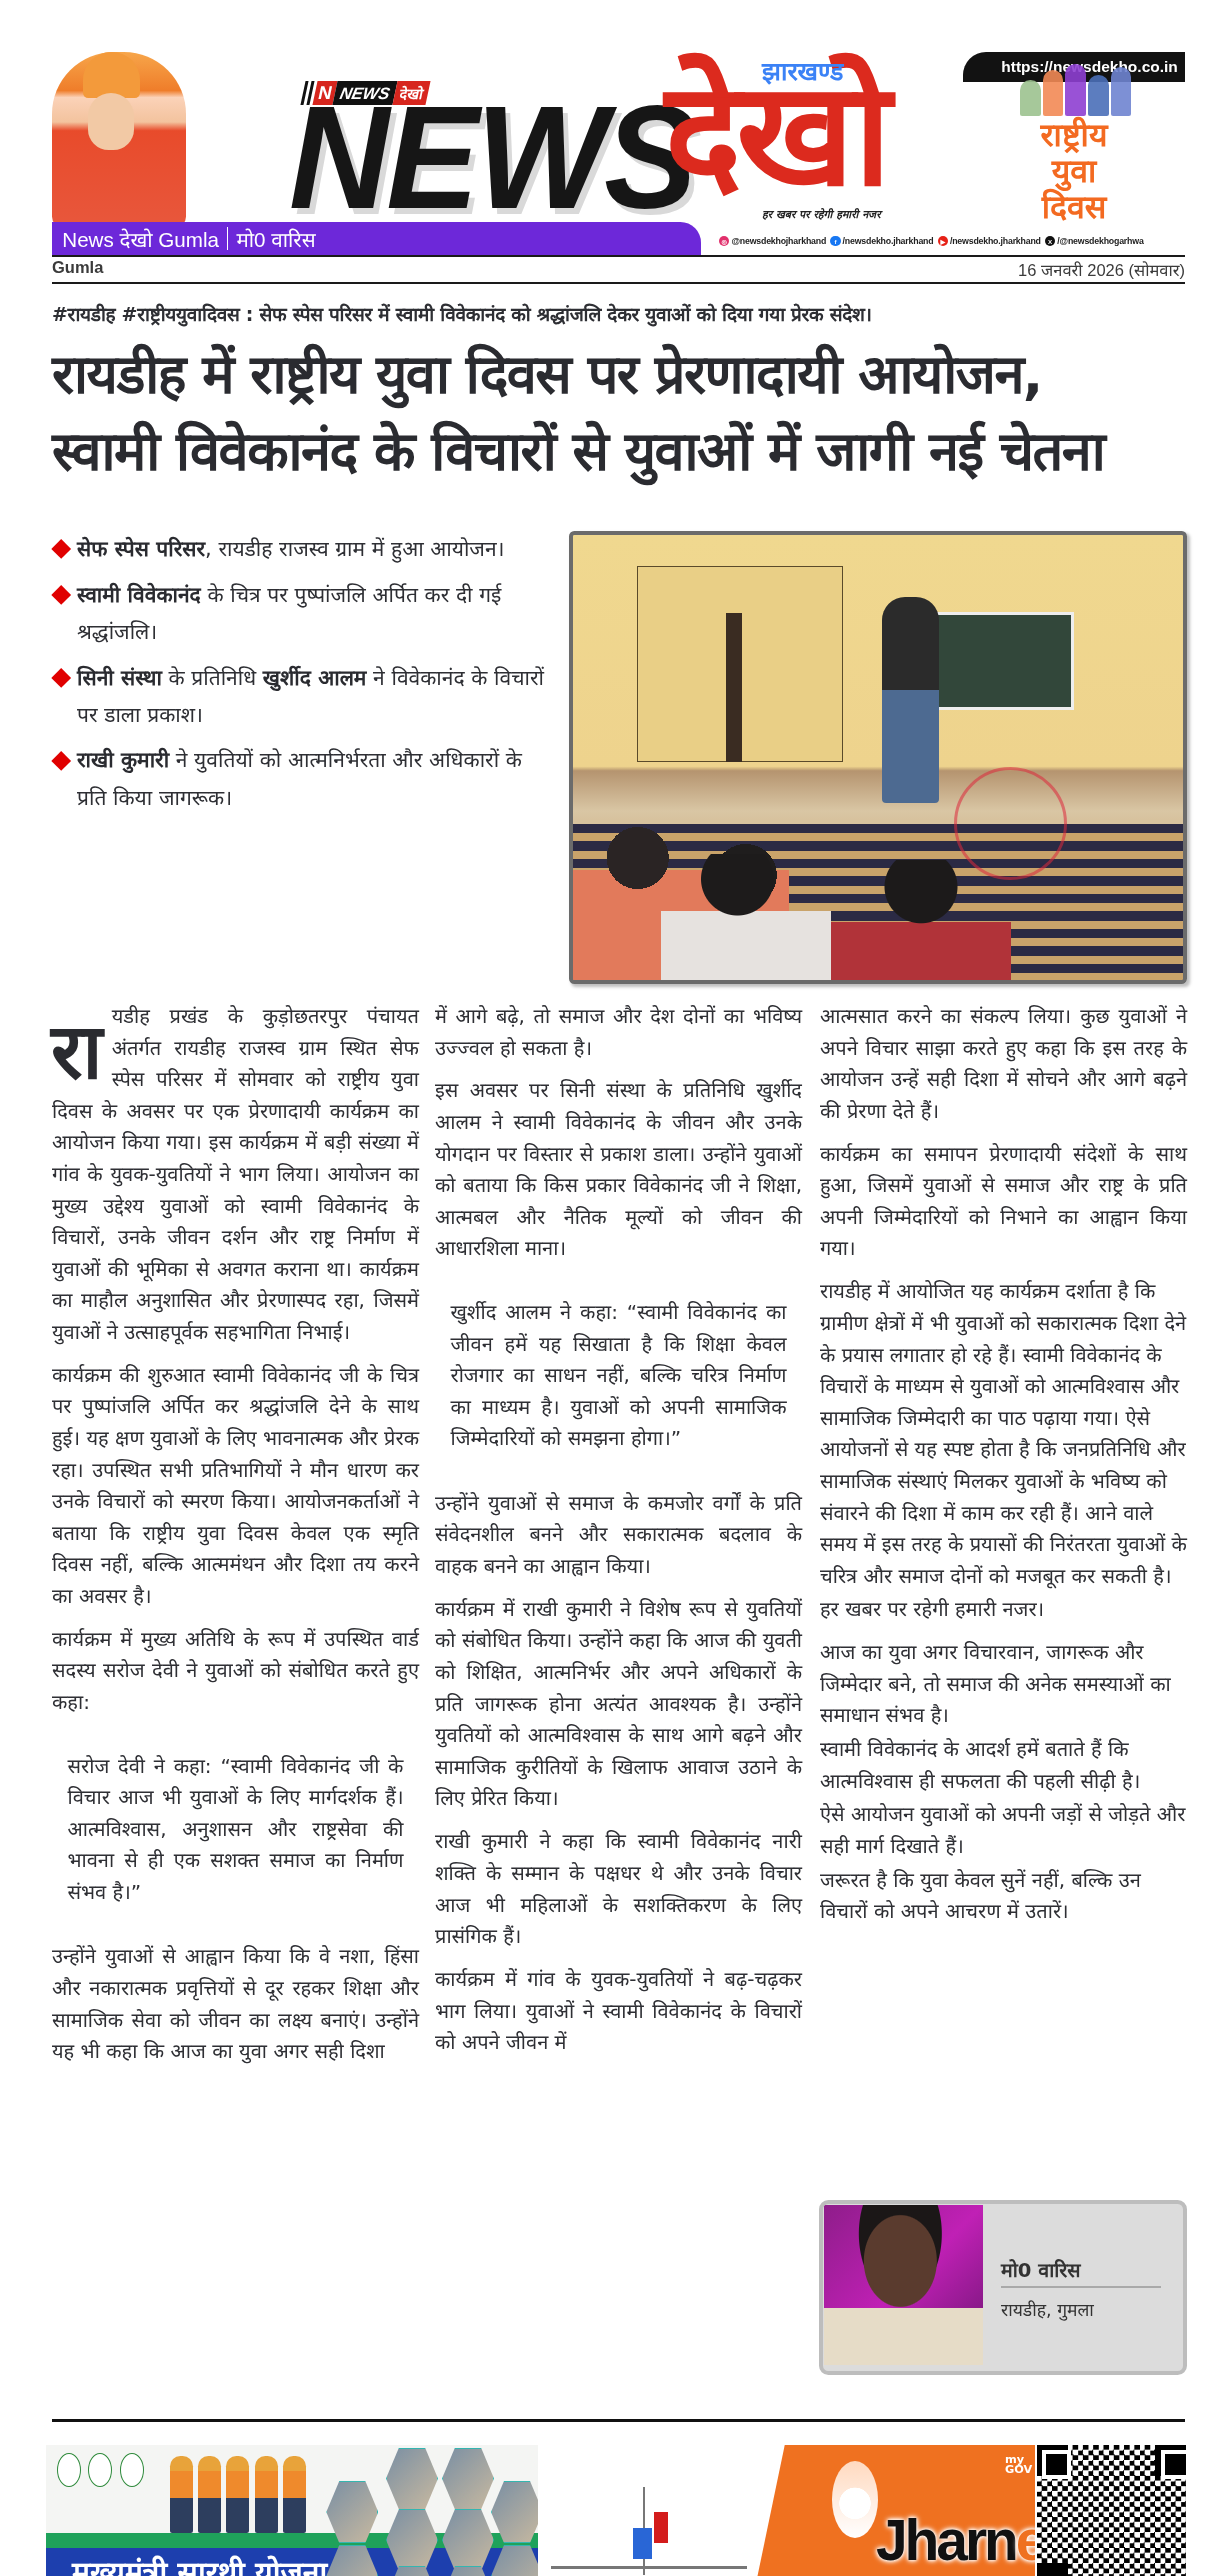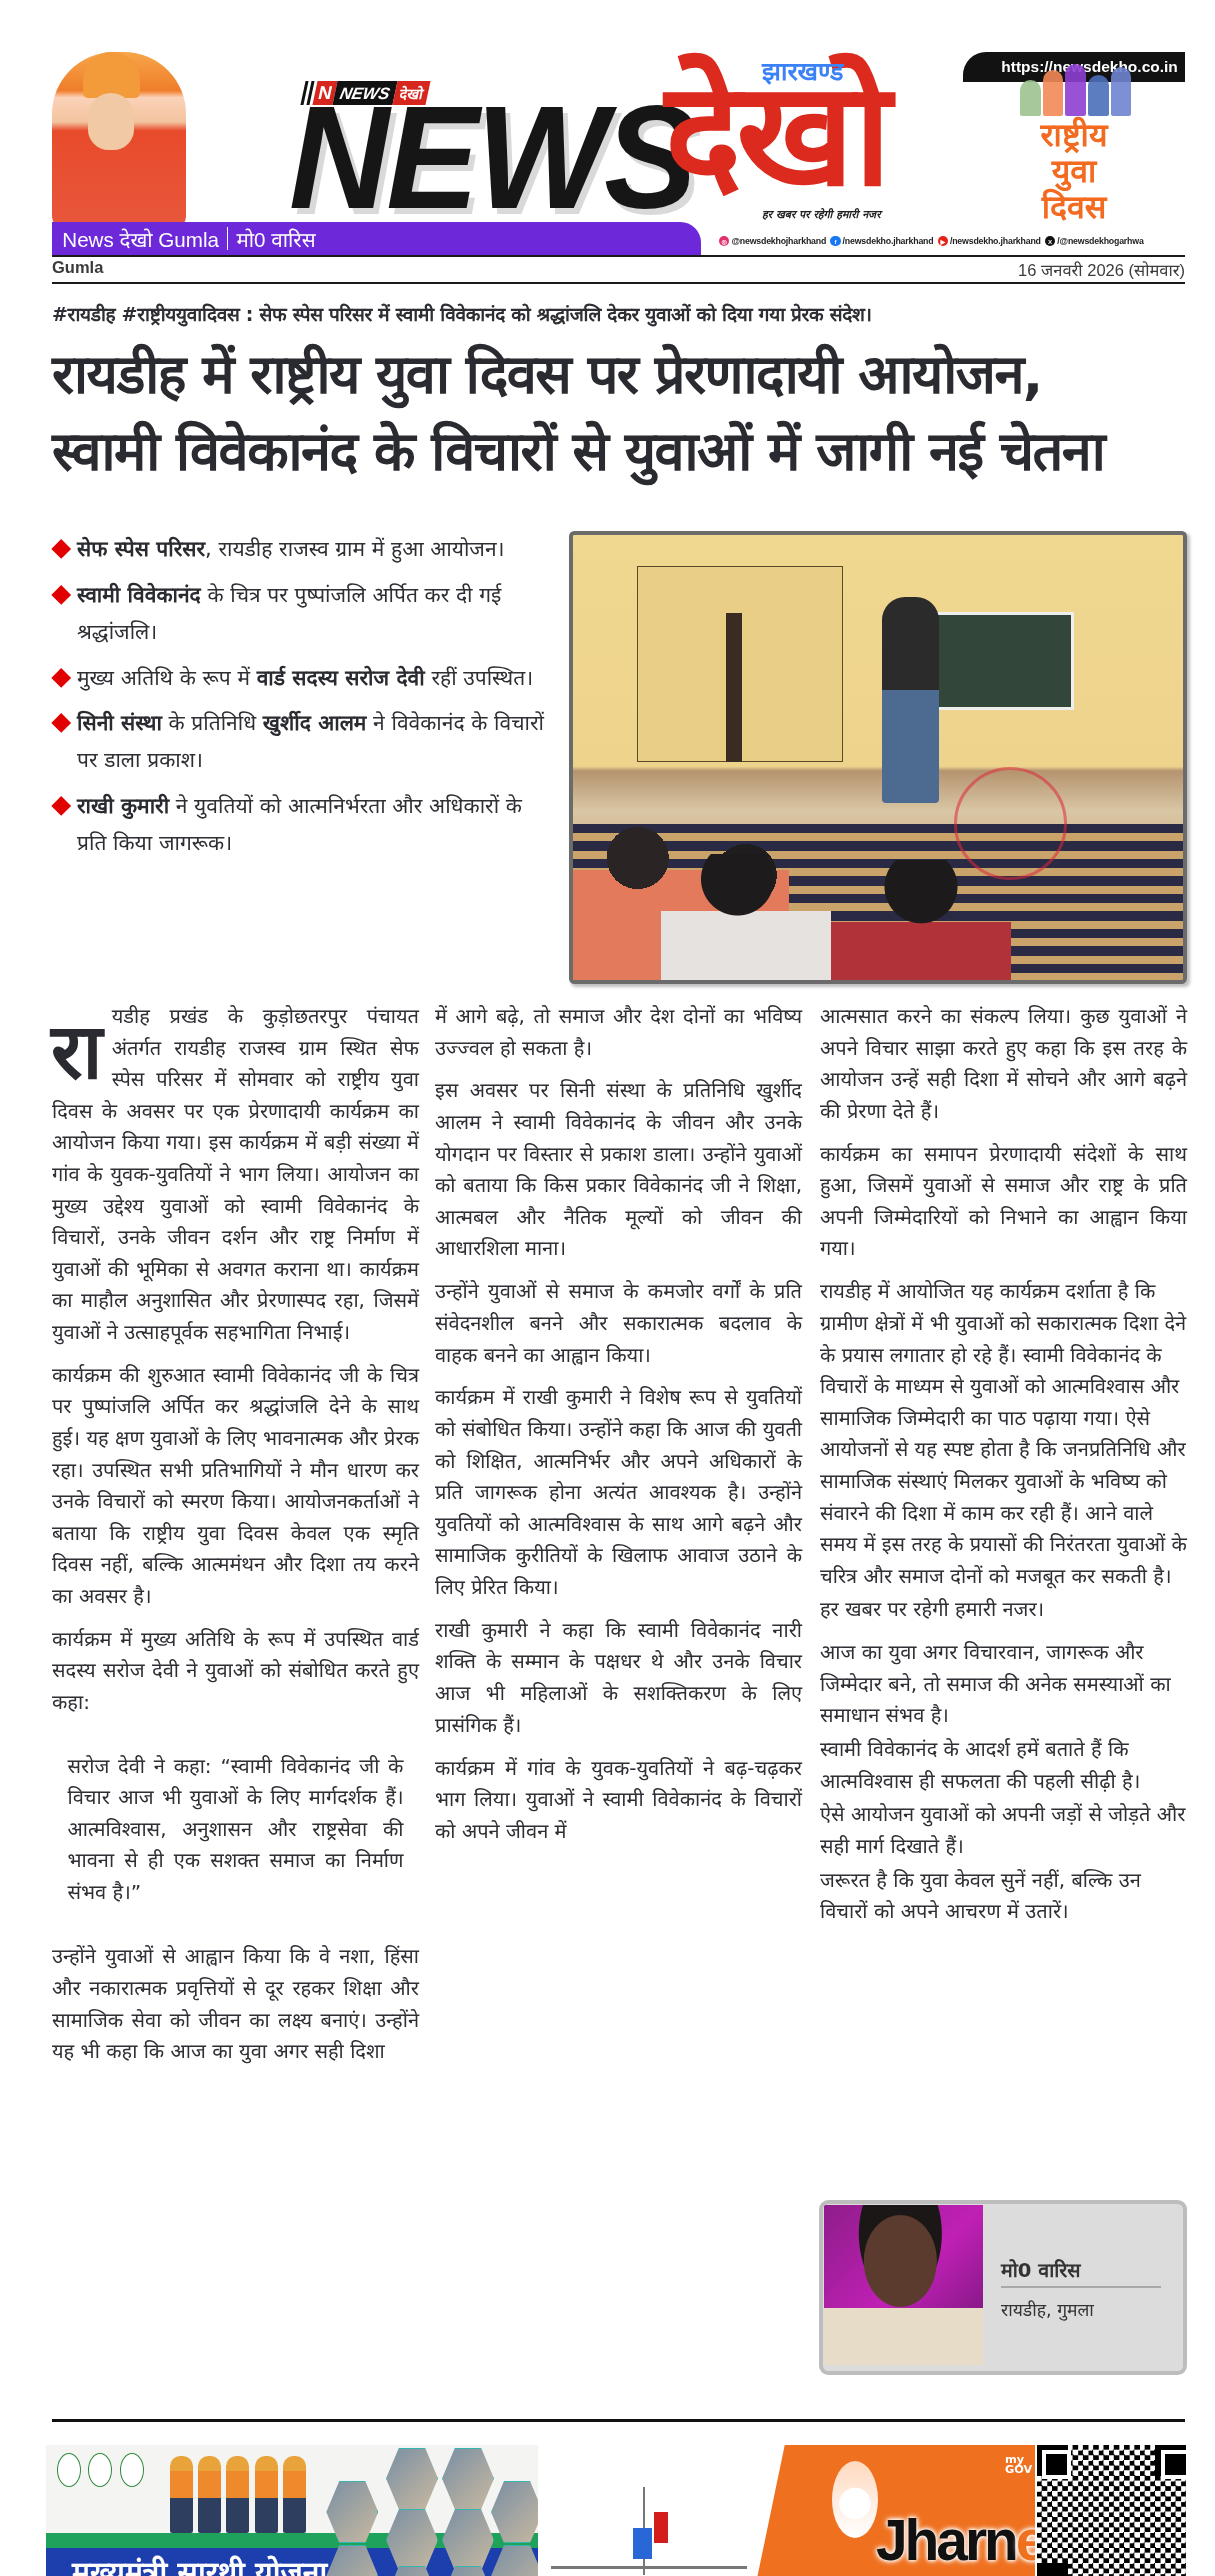--- a/index.html
+++ b/index.html
@@ -195,24 +195,20 @@
   <li>
     <span class="diamond"></span>
     <b>सेफ स्पेस परिसर</b><span>, रायडीह राजस्व ग्राम में हुआ आयोजन।</span>
   </li>
   <li>
     <span class="diamond"></span>
     <b>स्वामी विवेकानंद</b><span> के चित्र पर पुष्पांजलि अर्पित कर दी गई श्रद्धांजलि।</span>
   </li>
   <li>
     <span class="diamond"></span>
-    <span>मुख्य अतिथि के रूप में </span><b>वार्ड सदस्य सरोज देवी</b><span> रहीं उपस्थित।</span>
-  </li>
-  <li>
-    <span class="diamond"></span>
     <b>सिनी संस्था</b><span> के प्रतिनिधि </span><b>खुर्शीद आलम</b><span> ने विवेकानंद के विचारों पर डाला प्रकाश।</span>
   </li>
   <li>
     <span class="diamond"></span>
     <b>राखी कुमारी</b><span> ने युवतियों को आत्मनिर्भरता और अधिकारों के प्रति किया जागरूक।</span>
   </li>
 </ul>
 
 <div class="hero-photo">
   <div class="tree"></div>
@@ -228,20 +224,21 @@
   <p><span class="dropcap">रा</span><span>यडीह प्रखंड के कुड़ोछतरपुर पंचायत अंतर्गत रायडीह राजस्व ग्राम स्थित सेफ स्पेस परिसर में सोमवार को राष्ट्रीय युवा दिवस के अवसर पर एक प्रेरणादायी कार्यक्रम का आयोजन किया गया। इस कार्यक्रम में बड़ी संख्या में गांव के युवक-युवतियों ने भाग लिया। आयोजन का मुख्य उद्देश्य युवाओं को स्वामी विवेकानंद के विचारों, उनके जीवन दर्शन और राष्ट्र निर्माण में युवाओं की भूमिका से अवगत कराना था। कार्यक्रम का माहौल अनुशासित और प्रेरणास्पद रहा, जिसमें युवाओं ने उत्साहपूर्वक सहभागिता निभाई।</span></p>
   <p>कार्यक्रम की शुरुआत स्वामी विवेकानंद जी के चित्र पर पुष्पांजलि अर्पित कर श्रद्धांजलि देने के साथ हुई। यह क्षण युवाओं के लिए भावनात्मक और प्रेरक रहा। उपस्थित सभी प्रतिभागियों ने मौन धारण कर उनके विचारों को स्मरण किया। आयोजनकर्ताओं ने बताया कि राष्ट्रीय युवा दिवस केवल एक स्मृति दिवस नहीं, बल्कि आत्ममंथन और दिशा तय करने का अवसर है।</p>
   <p>कार्यक्रम में मुख्य अतिथि के रूप में उपस्थित वार्ड सदस्य सरोज देवी ने युवाओं को संबोधित करते हुए कहा:</p>
   <p class="quote">सरोज देवी ने कहा: “स्वामी विवेकानंद जी के विचार आज भी युवाओं के लिए मार्गदर्शक हैं। आत्मविश्वास, अनुशासन और राष्ट्रसेवा की भावना से ही एक सशक्त समाज का निर्माण संभव है।”</p>
   <p>उन्होंने युवाओं से आह्वान किया कि वे नशा, हिंसा और नकारात्मक प्रवृत्तियों से दूर रहकर शिक्षा और सामाजिक सेवा को जीवन का लक्ष्य बनाएं। उन्होंने यह भी कहा कि आज का युवा अगर सही दिशा</p>
 </div>
 
 <div class="col col2">
   <p>में आगे बढ़े, तो समाज और देश दोनों का भविष्य उज्ज्वल हो सकता है।</p>
   <p>इस अवसर पर सिनी संस्था के प्रतिनिधि खुर्शीद आलम ने स्वामी विवेकानंद के जीवन और उनके योगदान पर विस्तार से प्रकाश डाला। उन्होंने युवाओं को बताया कि किस प्रकार विवेकानंद जी ने शिक्षा, आत्मबल और नैतिक मूल्यों को जीवन की आधारशिला माना।</p>
+  <p class="quote">खुर्शीद आलम ने कहा: “स्वामी विवेकानंद का जीवन हमें यह सिखाता है कि शिक्षा केवल रोजगार का साधन नहीं, बल्कि चरित्र निर्माण का माध्यम है। युवाओं को अपनी सामाजिक जिम्मेदारियों को समझना होगा।”</p>
   <p>उन्होंने युवाओं से समाज के कमजोर वर्गों के प्रति संवेदनशील बनने और सकारात्मक बदलाव के वाहक बनने का आह्वान किया।</p>
   <p>कार्यक्रम में राखी कुमारी ने विशेष रूप से युवतियों को संबोधित किया। उन्होंने कहा कि आज की युवती को शिक्षित, आत्मनिर्भर और अपने अधिकारों के प्रति जागरूक होना अत्यंत आवश्यक है। उन्होंने युवतियों को आत्मविश्वास के साथ आगे बढ़ने और सामाजिक कुरीतियों के खिलाफ आवाज उठाने के लिए प्रेरित किया।</p>
   <p>राखी कुमारी ने कहा कि स्वामी विवेकानंद नारी शक्ति के सम्मान के पक्षधर थे और उनके विचार आज भी महिलाओं के सशक्तिकरण के लिए प्रासंगिक हैं।</p>
   <p>कार्यक्रम में गांव के युवक-युवतियों ने बढ़-चढ़कर भाग लिया। युवाओं ने स्वामी विवेकानंद के विचारों को अपने जीवन में</p>
 </div>
 
 <div class="col col3">
   <p>आत्मसात करने का संकल्प लिया। कुछ युवाओं ने अपने विचार साझा करते हुए कहा कि इस तरह के आयोजन उन्हें सही दिशा में सोचने और आगे बढ़ने की प्रेरणा देते हैं।</p>
   <p>कार्यक्रम का समापन प्रेरणादायी संदेशों के साथ हुआ, जिसमें युवाओं से समाज और राष्ट्र के प्रति अपनी जिम्मेदारियों को निभाने का आह्वान किया गया।</p>
   <p class="tight">रायडीह में आयोजित यह कार्यक्रम दर्शाता है कि ग्रामीण क्षेत्रों में भी युवाओं को सकारात्मक दिशा देने के प्रयास लगातार हो रहे हैं। स्वामी विवेकानंद के विचारों के माध्यम से युवाओं को आत्मविश्वास और सामाजिक जिम्मेदारी का पाठ पढ़ाया गया। ऐसे आयोजनों से यह स्पष्ट होता है कि जनप्रतिनिधि और सामाजिक संस्थाएं मिलकर युवाओं के भविष्य को संवारने की दिशा में काम कर रही हैं। आने वाले समय में इस तरह के प्रयासों की निरंतरता युवाओं के चरित्र और समाज दोनों को मजबूत कर सकती है।</p>

